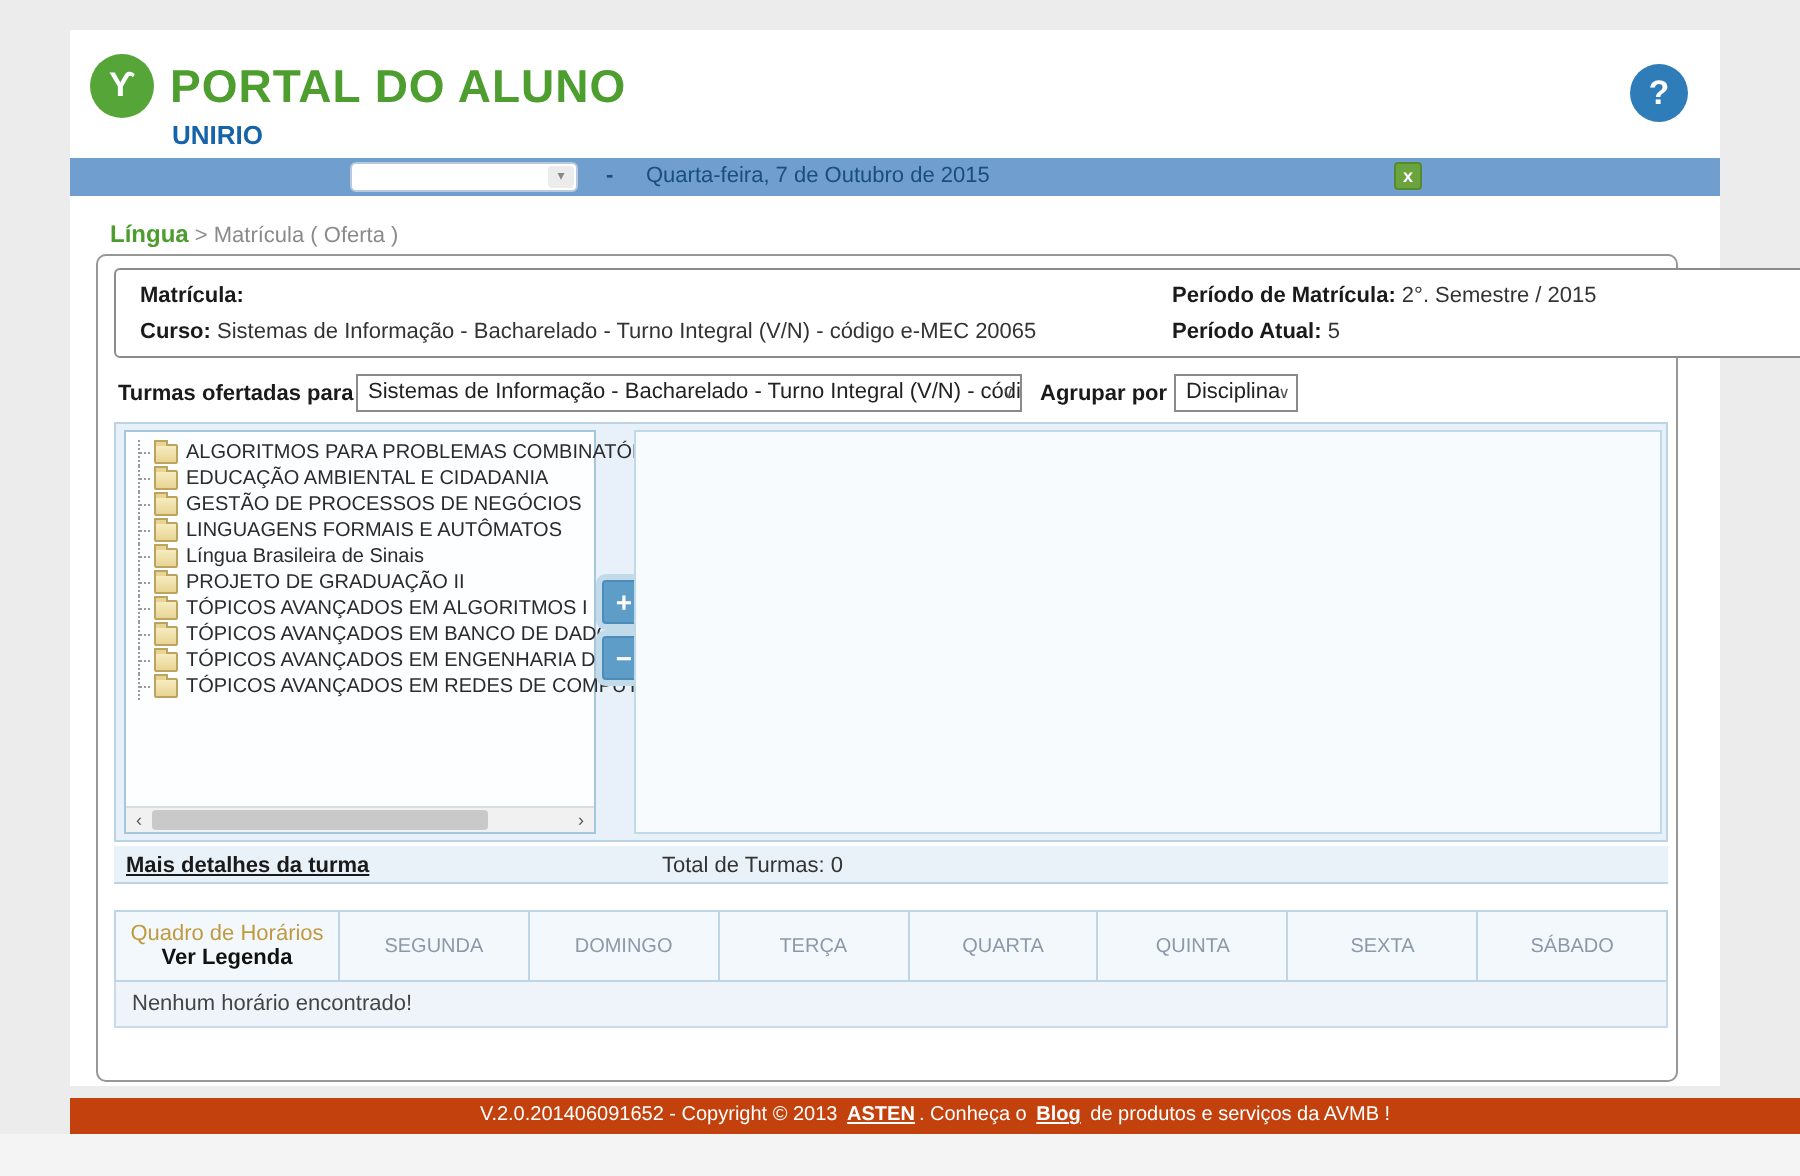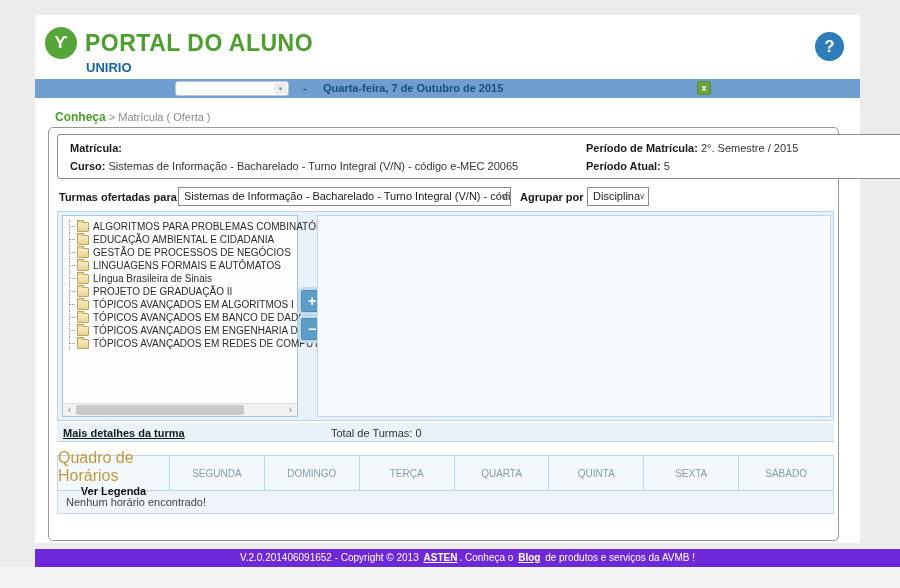--- a/index.html
+++ b/index.html
@@ -13,21 +13,21 @@
   .logo-circle { position:absolute; left:10px; top:12px; width:32px; height:32px; border-radius:50%; background:#56a538; color:#fff; text-align:center; line-height:32px; font-size:17px; font-weight:bold; }
   .app-title { position:absolute; left:50px; top:15px; font-size:23px; font-weight:bold; color:#4d9e2e; letter-spacing:0.5px; }
   .inst { position:absolute; left:51px; top:45px; font-size:13px; font-weight:bold; color:#1563a8; }
   .help-btn { position:absolute; left:780px; top:17px; width:29px; height:29px; border-radius:50%; background:#2e7cb8; color:#fff; font-size:17px; font-weight:bold; text-align:center; line-height:29px; cursor:pointer; }
 
   
   .toolbar { position:absolute; left:0; top:64px; width:825px; height:19px; background:#6f9ecf; }
   .tb-select { position:absolute; left:140px; top:2px; width:114px; height:15px; background:#fff; border:1px solid #b7c9da; border-radius:3px; }
   .tb-select .chev { position:absolute; right:1px; top:1px; width:13px; height:11px; background:#ececec; border-radius:2px; color:#888; font-size:7px; text-align:center; line-height:11px; }
   .tb-sep { position:absolute; left:268px; top:3px; color:#1b4d7f; font-weight:bold; font-size:11px; }
-  .tb-date { position:absolute; left:288px; top:3px; color:#1b4d7f; font-weight:bold; font-size:11px; }
+  .tb-date { position:absolute; left:288px; top:3px; color:#1b4d7f; font-weight:normal; font-size:11px; }
   .tb-close { position:absolute; left:662px; top:2px; width:14px; height:14px; background:#6ba33f; border:1px solid #568a2f; border-radius:2px; color:#fff; font-size:9px; font-weight:bold; text-align:center; line-height:12px; cursor:pointer; }
 
   
   .crumbs { position:absolute; left:20px; top:95px; }
   .crumb-home { color:#4b9e2d; font-weight:bold; font-size:12px; cursor:pointer; }
   .crumb-rest { color:#8a8a8a; font-size:11px; }
 
   
   .panel { position:absolute; left:13px; top:112px; width:791px; height:414px; border:1px solid #979797; border-radius:5px; background:#fff; }
 
@@ -76,28 +76,28 @@
   .mais-link { position:absolute; left:6px; top:4px; font-weight:bold; text-decoration:underline; color:#1a1a1a; cursor:pointer; }
   .total-wrap { position:absolute; left:274px; top:4px; color:#333; }
 
   
   .sched { position:absolute; left:8px; top:327px; width:777px; }
   .sched-head { display:flex; border:1px solid #bed5e7; background:#f3f8fc; height:36px; }
   .sc-cell { border-right:1px solid #bed5e7; display:flex; flex-direction:column; align-items:center; justify-content:center; }
   .sc-cell:last-child { border-right:none; }
   .sc-corner { flex:0 0 112px; }
   .sc-day { flex:1 1 0; color:#8c99a8; font-size:10px; }
-  .corner-title { color:#c09a40; font-size:16px; }
+  .corner-title { color:#c09a40; font-size:11px; }
   .corner-link { color:#111; font-weight:bold; font-size:11px; cursor:pointer; }
   .sched-empty { border:1px solid #c8dbea; border-top:none; background:#eef4fa; height:23px; line-height:22px; padding-left:8px; color:#444; }
 
   .solicitar { position:absolute; left:8px; top:395px; height:20px; padding:0 11px; background:linear-gradient(#fbfdfe,#e1ebf3); border:1px solid #b0bfcc; border-radius:4px; color:#697a88; font-size:10px; line-height:18px; letter-spacing:0.3px; cursor:pointer;margin-top:32px; }
 
   
-  .footer { position:absolute; left:35px; top:549px; width:865px; height:18px; background:#6d28d9; color:#fff; text-align:center; font-size:10px; line-height:18px; }
+  .footer { position:absolute; left:35px; top:549px; width:865px; height:18px; background:#c2410c; color:#fff; text-align:center; font-size:10px; line-height:18px; }
   .footer a { color:#fff; font-weight:bold; text-decoration:underline; cursor:pointer; }
   .footer span { margin:0 2px; }
   .below-footer { position:absolute; left:0; top:567px; width:900px; height:21px; background:#f4f4f4; }
 </style>
 </head>
 <body>
 
 <div class="page">
   <div class="main">
 
@@ -110,21 +110,21 @@
       <div class="tb-select">
         <span></span>
         <span class="chev">▾</span>
       </div>
       <span class="tb-sep">-</span>
       <span class="tb-date">Quarta-feira, 7 de Outubro de 2015</span>
       <span class="tb-close">x</span>
     </div>
 
     <div class="crumbs">
-      <span class="crumb-home">Conheça</span>
+      <span class="crumb-home">Língua</span>
       <span class="crumb-rest">&gt; Matrícula ( Oferta )</span>
     </div>
 
     <div class="panel">
 
       <div class="mat-box">
         <div class="l1"><span class="b">Matrícula:</span></div>
         <div class="l2">
           <span class="b">Curso:</span>
           <span class="v">Sistemas de Informação - Bacharelado - Turno Integral (V/N) - código e-MEC 20065</span>

